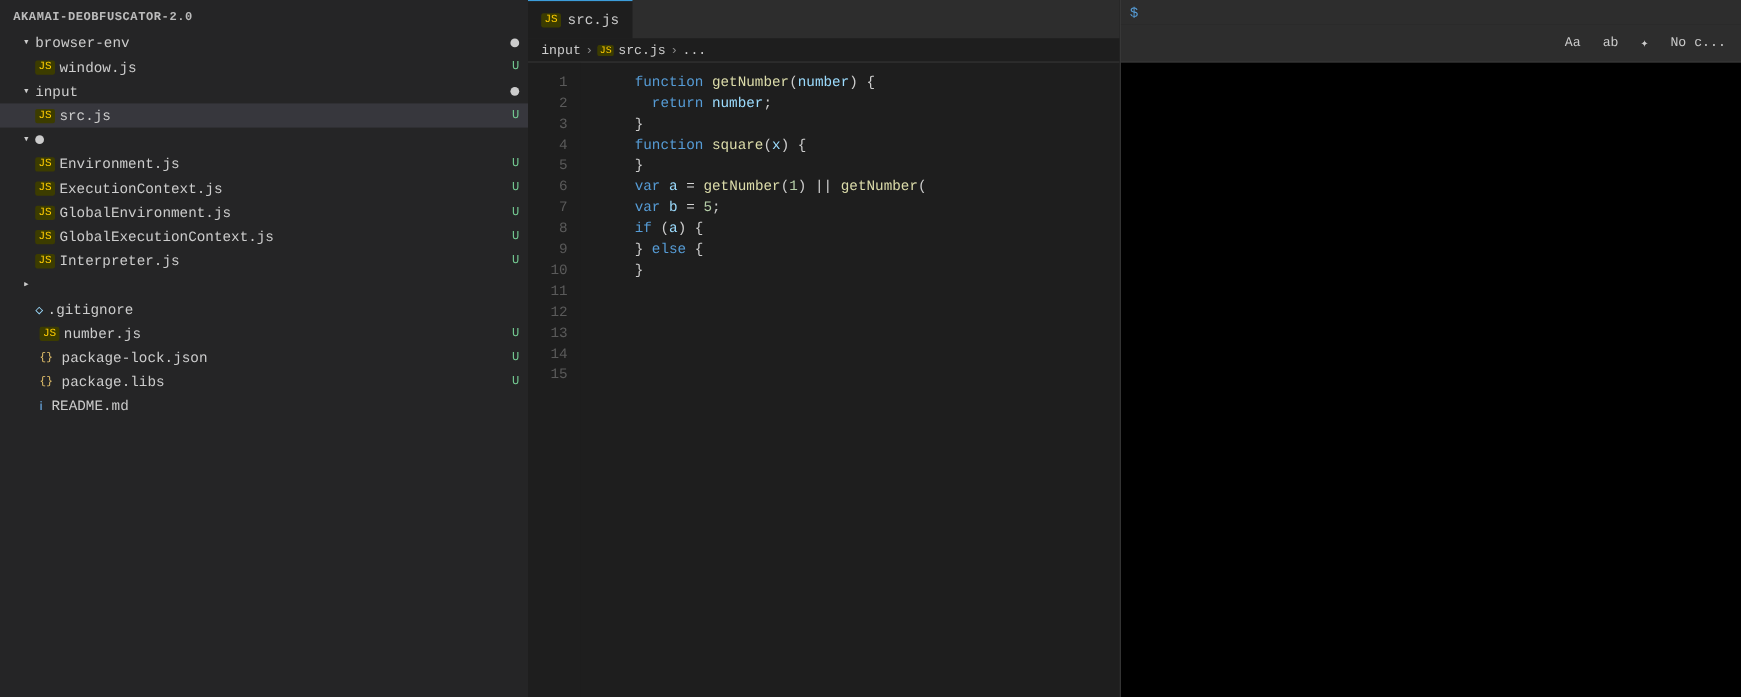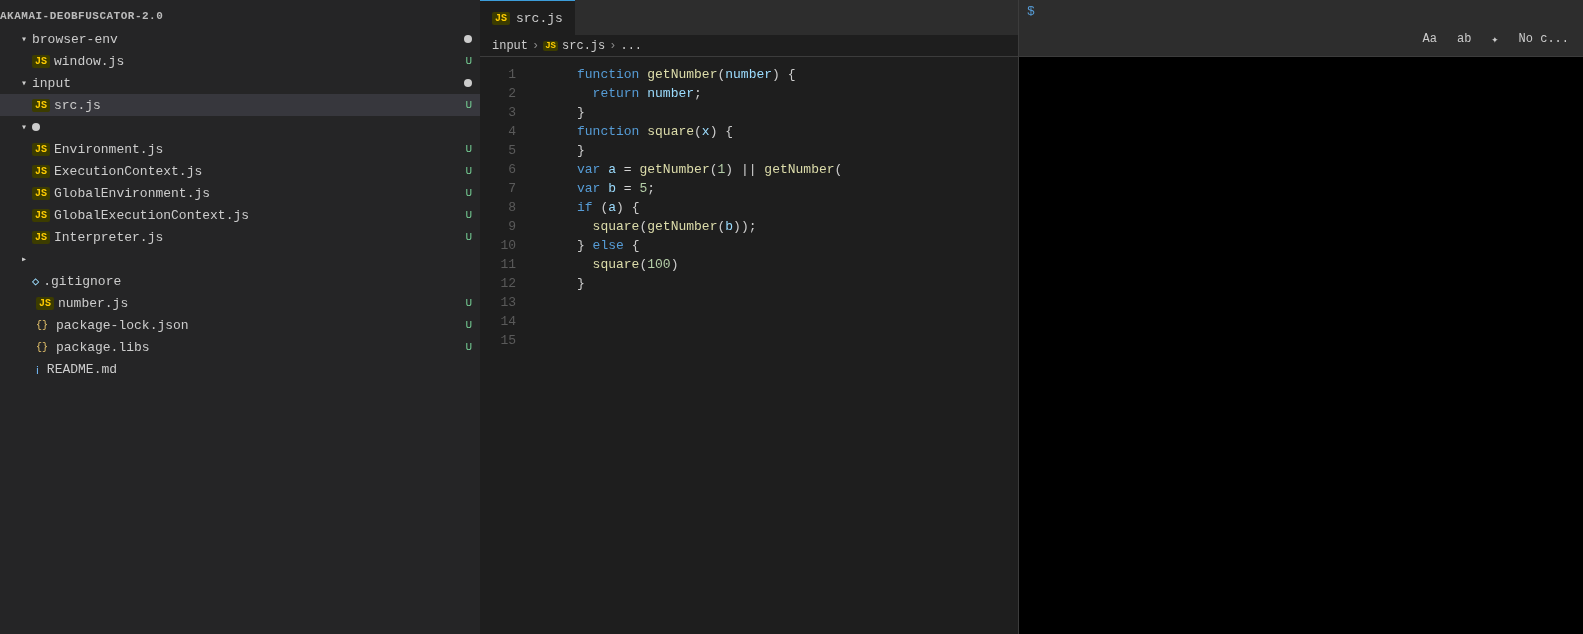--- a/index.html
+++ b/index.html
@@ -28,21 +28,21 @@
       background: #252526;
       overflow-y: auto;
       flex-shrink: 0;
       padding-top: 4px;
     }
 
     .sidebar-title {
       font-size: 11px;
       font-weight: bold;
       color: #bbbbbb;
-      padding: 6px 0;
+      padding: 6px 12px;
       letter-spacing: 0.5px;
       text-transform: uppercase;
     }
 
     .tree-item {
       display: flex;
       align-items: center;
       height: 22px;
       padding-left: 8px;
       cursor: pointer;
@@ -77,21 +77,21 @@
     .chevron {
       width: 16px;
       text-align: center;
       color: #cccccc;
       font-size: 10px;
     }
 
     .js-badge {
       color: #ffcc00;
       font-size: 10px;
-      font-weight: bold;
+      font-weight: normal;
       background: #3c3c00;
       padding: 1px 3px;
       border-radius: 2px;
       flex-shrink: 0;
       text-align: right;
     }
 
     .json-badge {
       color: #e8c56d;
       font-size: 10px;
@@ -443,23 +443,21 @@
         <div class="code-line"><span class="kw">function</span> <span class="fn">getNumber</span>(<span class="param">number</span>) {</div>
         <div class="code-line">  <span class="kw">return</span> <span class="param">number</span>;</div>
         <div class="code-line">}</div>
         <div class="code-line"></div>
         <div class="code-line"><span class="kw">function</span> <span class="fn">square</span>(<span class="param">x</span>) {</div>
         <div class="code-line">}</div>
         <div class="code-line"></div>
         <div class="code-line"><span class="kw">var</span> <span class="var-name">a</span> <span class="op">=</span> <span class="fn">getNumber</span>(<span class="num">1</span>) <span class="op">||</span> <span class="fn">getNumber</span>(</div>
         <div class="code-line"><span class="kw">var</span> <span class="var-name">b</span> <span class="op">=</span> <span class="num">5</span>;</div>
         <div class="code-line"><span class="kw">if</span> (<span class="var-name">a</span>) {</div>
-        <div class="code-line">  <span class="fn">square</span>(<span class="fn">getNumber</span>(<span class="var-name">b</span>));</div>
         <div class="code-line">} <span class="kw">else</span> {</div>
-        <div class="code-line">  <span class="fn">square</span>(<span class="num">100</span>)</div>
         <div class="code-line">}</div>
       </div>
     </div>
   </div>
 
   <div class="right-panel">
     <div class="right-panel-top">
       <span style="color:#569cd6;font-size:13px">$</span>
     </div>
     <div class="right-panel-toolbar">

